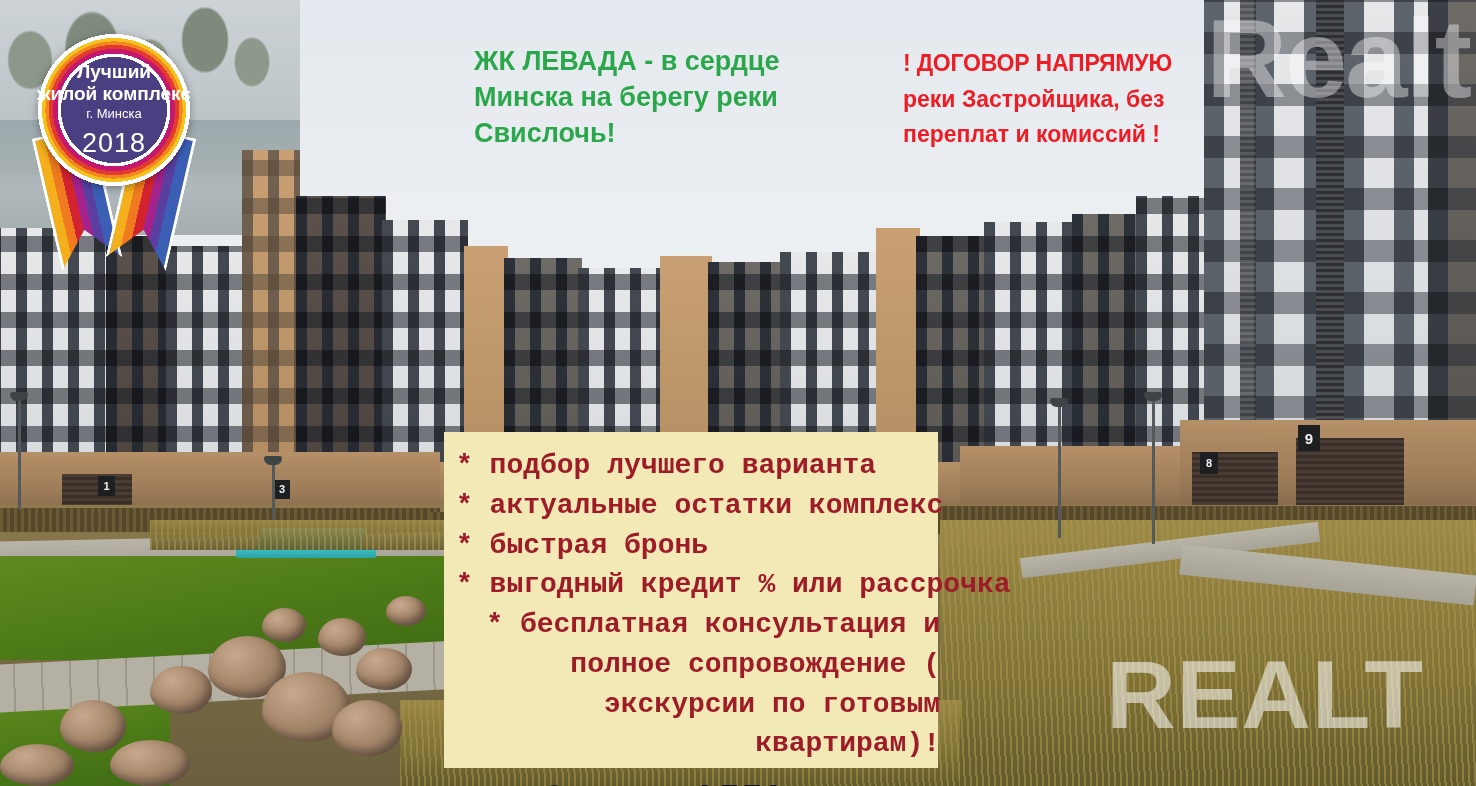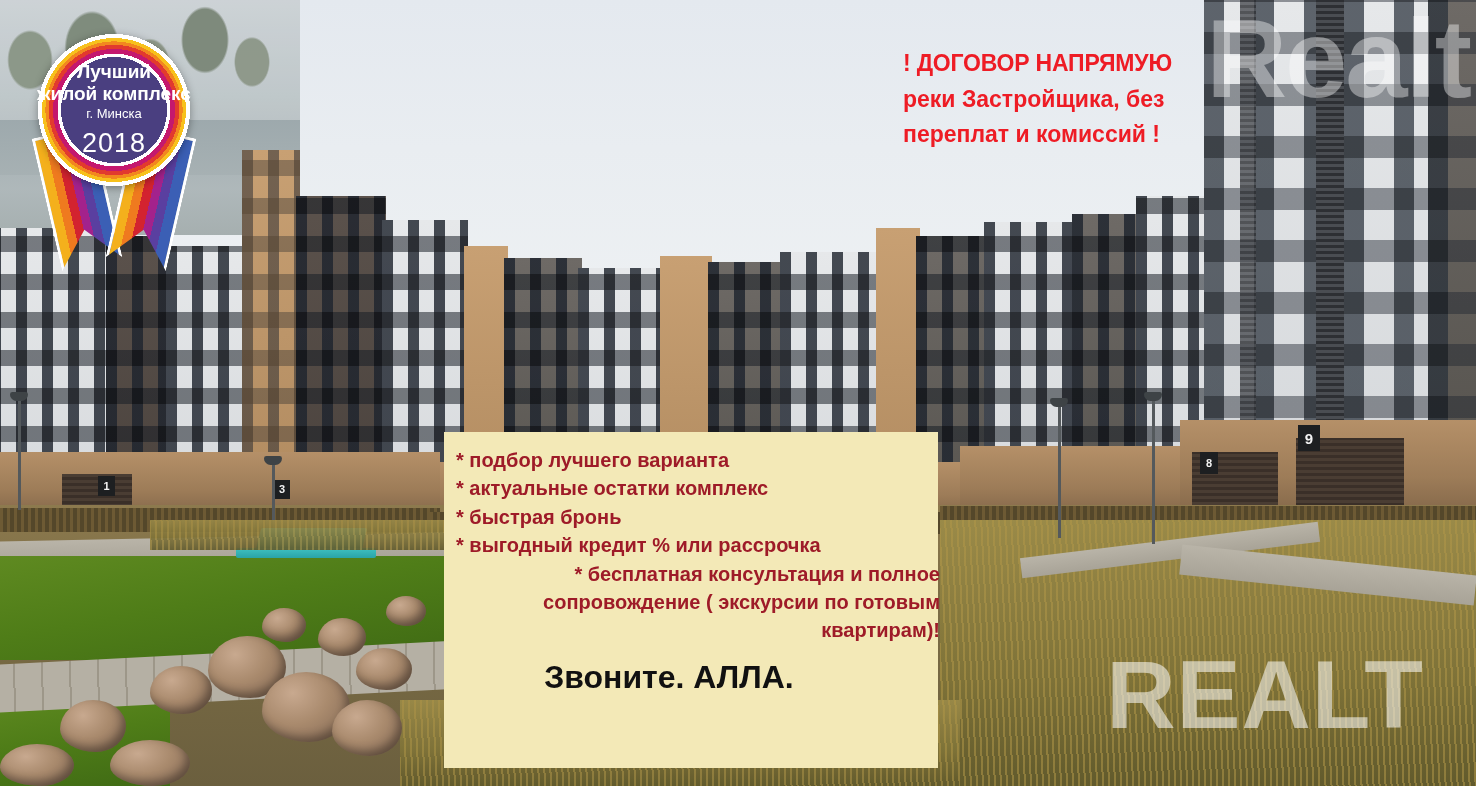--- a/index.html
+++ b/index.html
@@ -180,22 +180,23 @@
     position:absolute; left:903px; top:46px; width:330px;
     color:#ee1c25; font-size:23px; font-weight:700; line-height:1.55;
   }
   .hdr-red .l1 { letter-spacing:-.2px; }
 
   .panel {
     position:absolute; left:444px; top:432px; width:494px; height:336px;
     background:#f3e9b7; padding:14px 0 0 12px;
   }
   .panel .li {
-    color:#9e1b28; font-size:20px; font-weight:700; line-height:1.42;
+    color:#9e1b28; font-size:28px; font-weight:700; line-height:1.42;
     white-space:nowrap;
+    font-family:Liberation Mono, monospace;
   }
   .panel .li.wrap { white-space:normal;text-align:right; }
   .panel .call {
     color:#111; font-size:32px; font-weight:700; margin-top:14px;
     text-align:center; padding-right:56px;
   }
 </style>
 </head>
 <body>
 
@@ -337,20 +338,25 @@
     </div>
     <div class="medal"></div>
     <div class="medal-txt" style="left:8px; top:6px;">
       <div class="mt1">Лучший</div>
       <div class="mt2">жилой  комплекс</div>
       <div class="mt3">г. Минска</div>
       <div class="mt4">2018</div>
     </div>
   </div>
 
+  <div class="hdr-green">
+    <div>ЖК ЛЕВАДА - в сердце</div>
+    <div>Минска на берегу реки</div>
+    <div>Свислочь!</div>
+  </div>
 
   <div class="hdr-red">
     <div class="l1">! ДОГОВОР НАПРЯМУЮ</div>
     <div>реки Застройщика, без</div>
     <div>переплат и комиссий !</div>
   </div>
 
   <div class="panel">
     <div class="li">* подбор лучшего варианта</div>
     <div class="li">* актуальные остатки комплекс</div>

